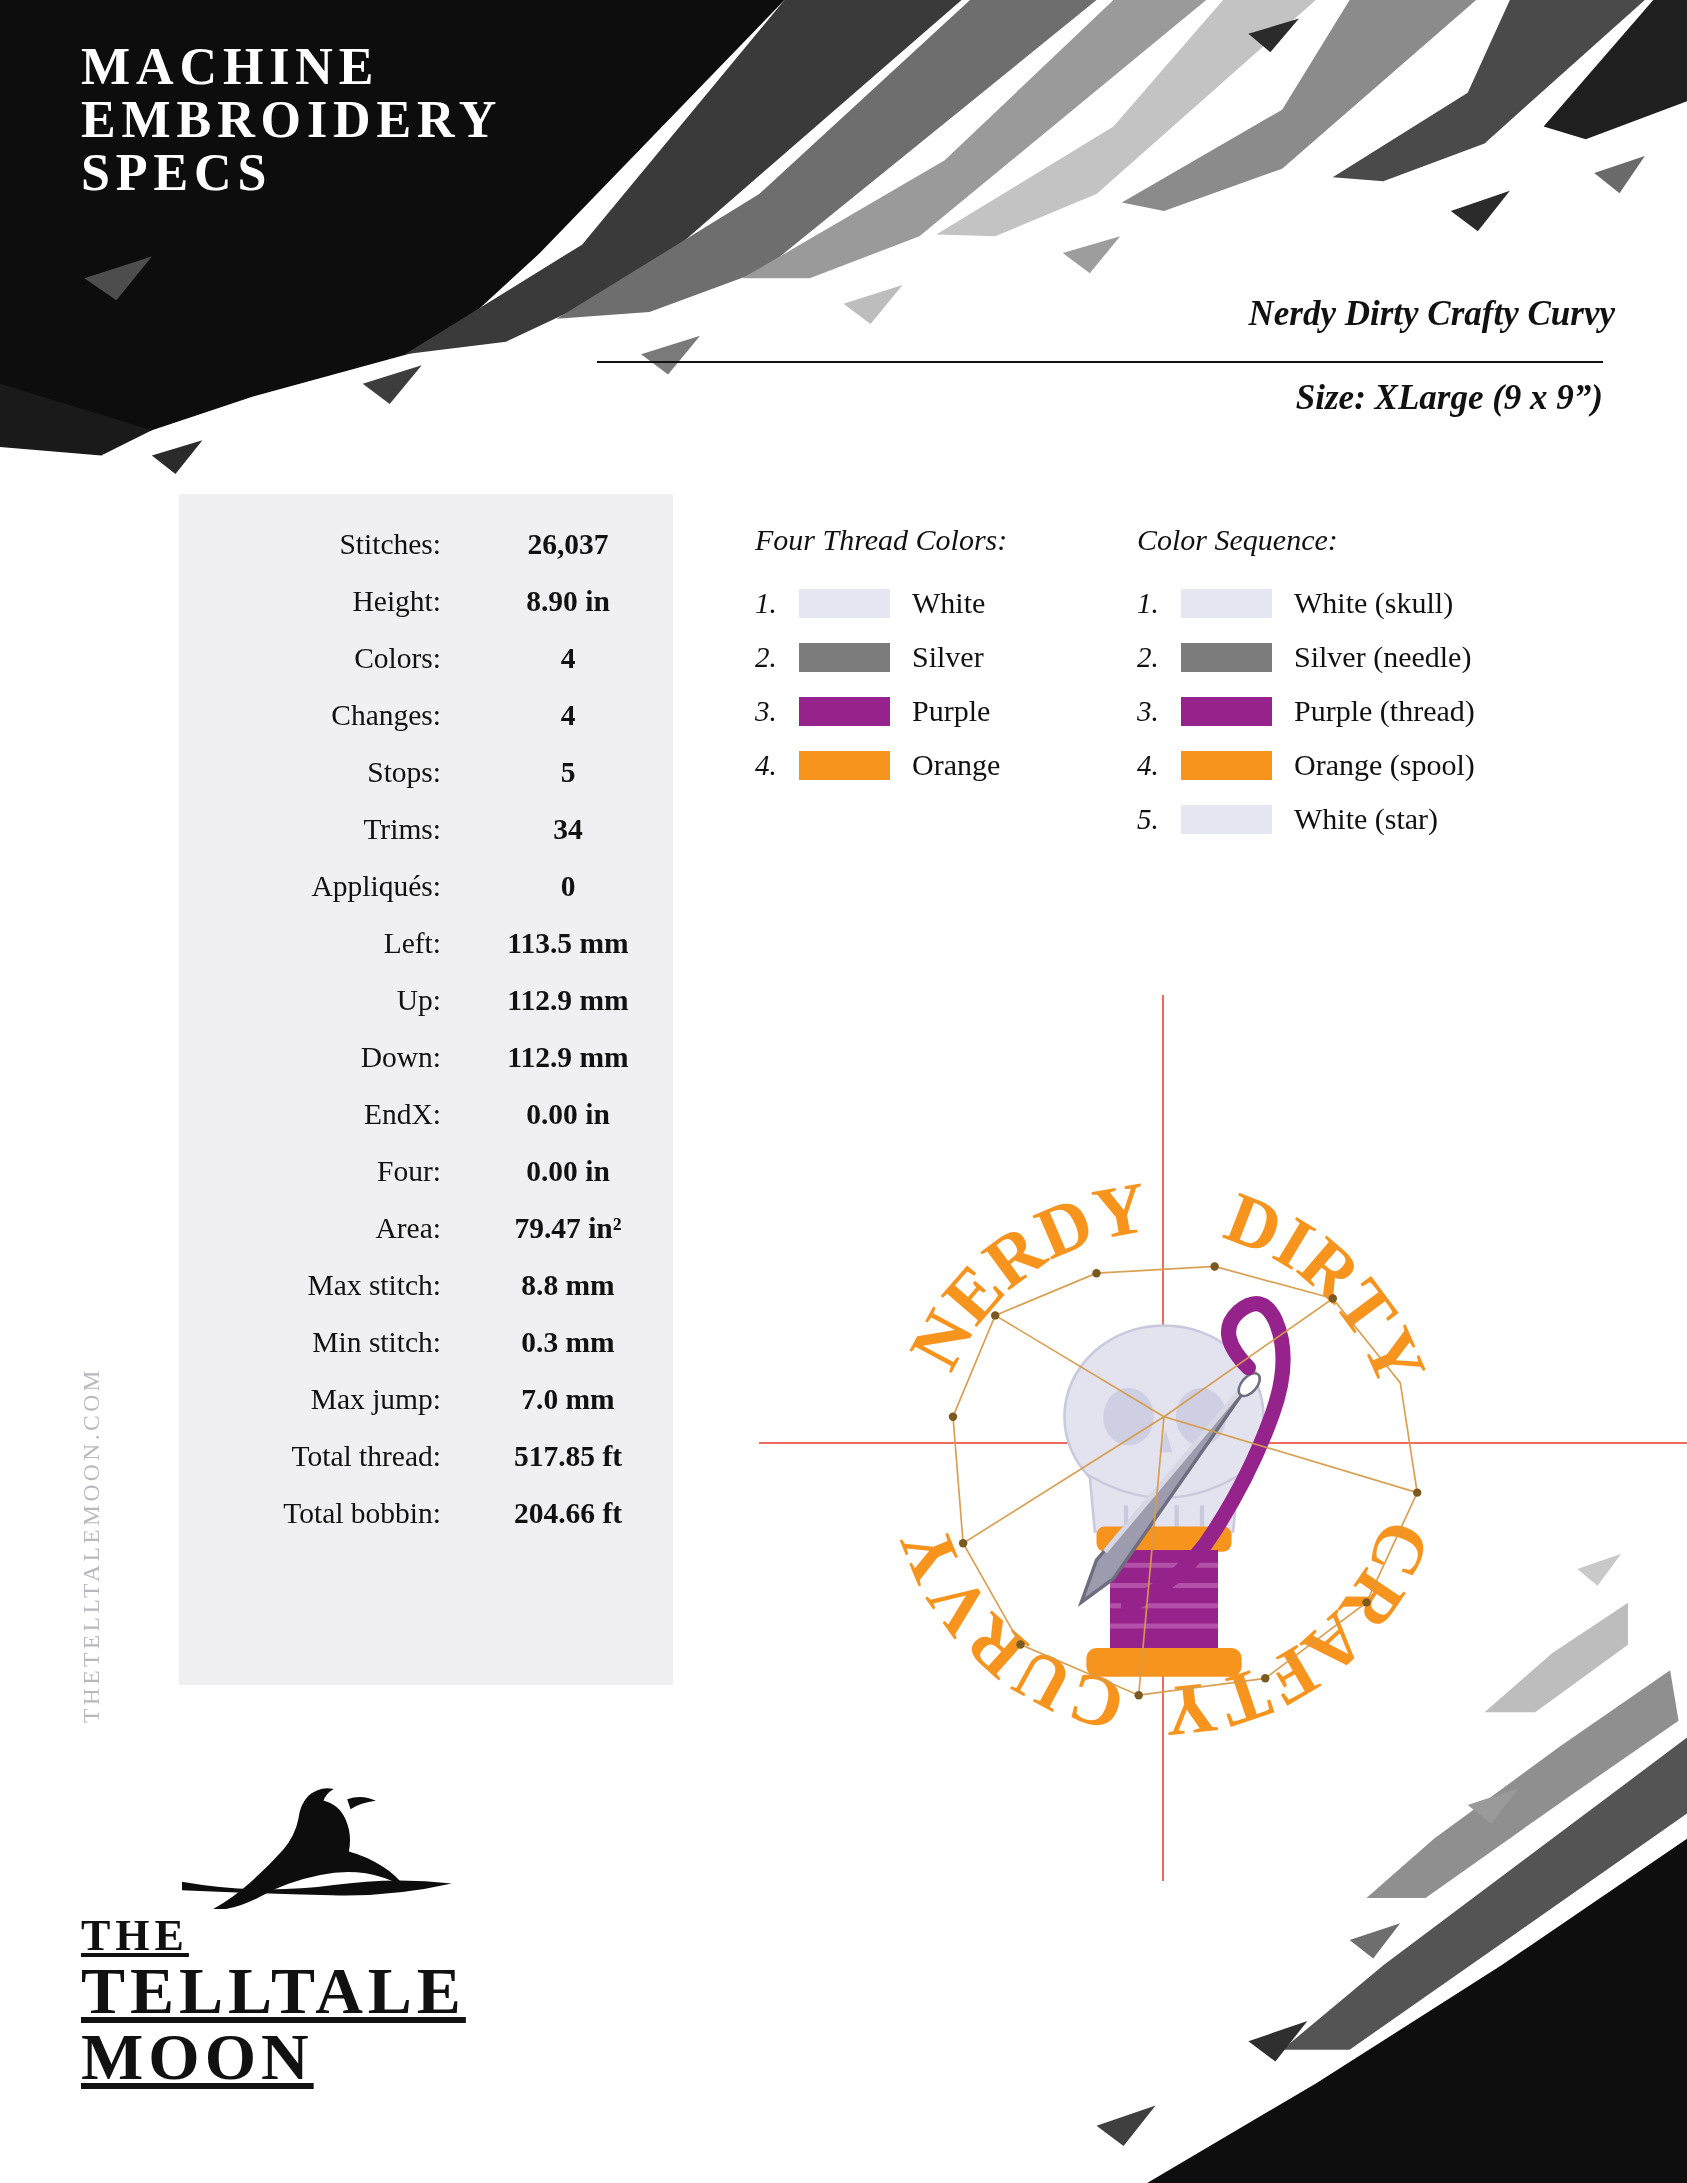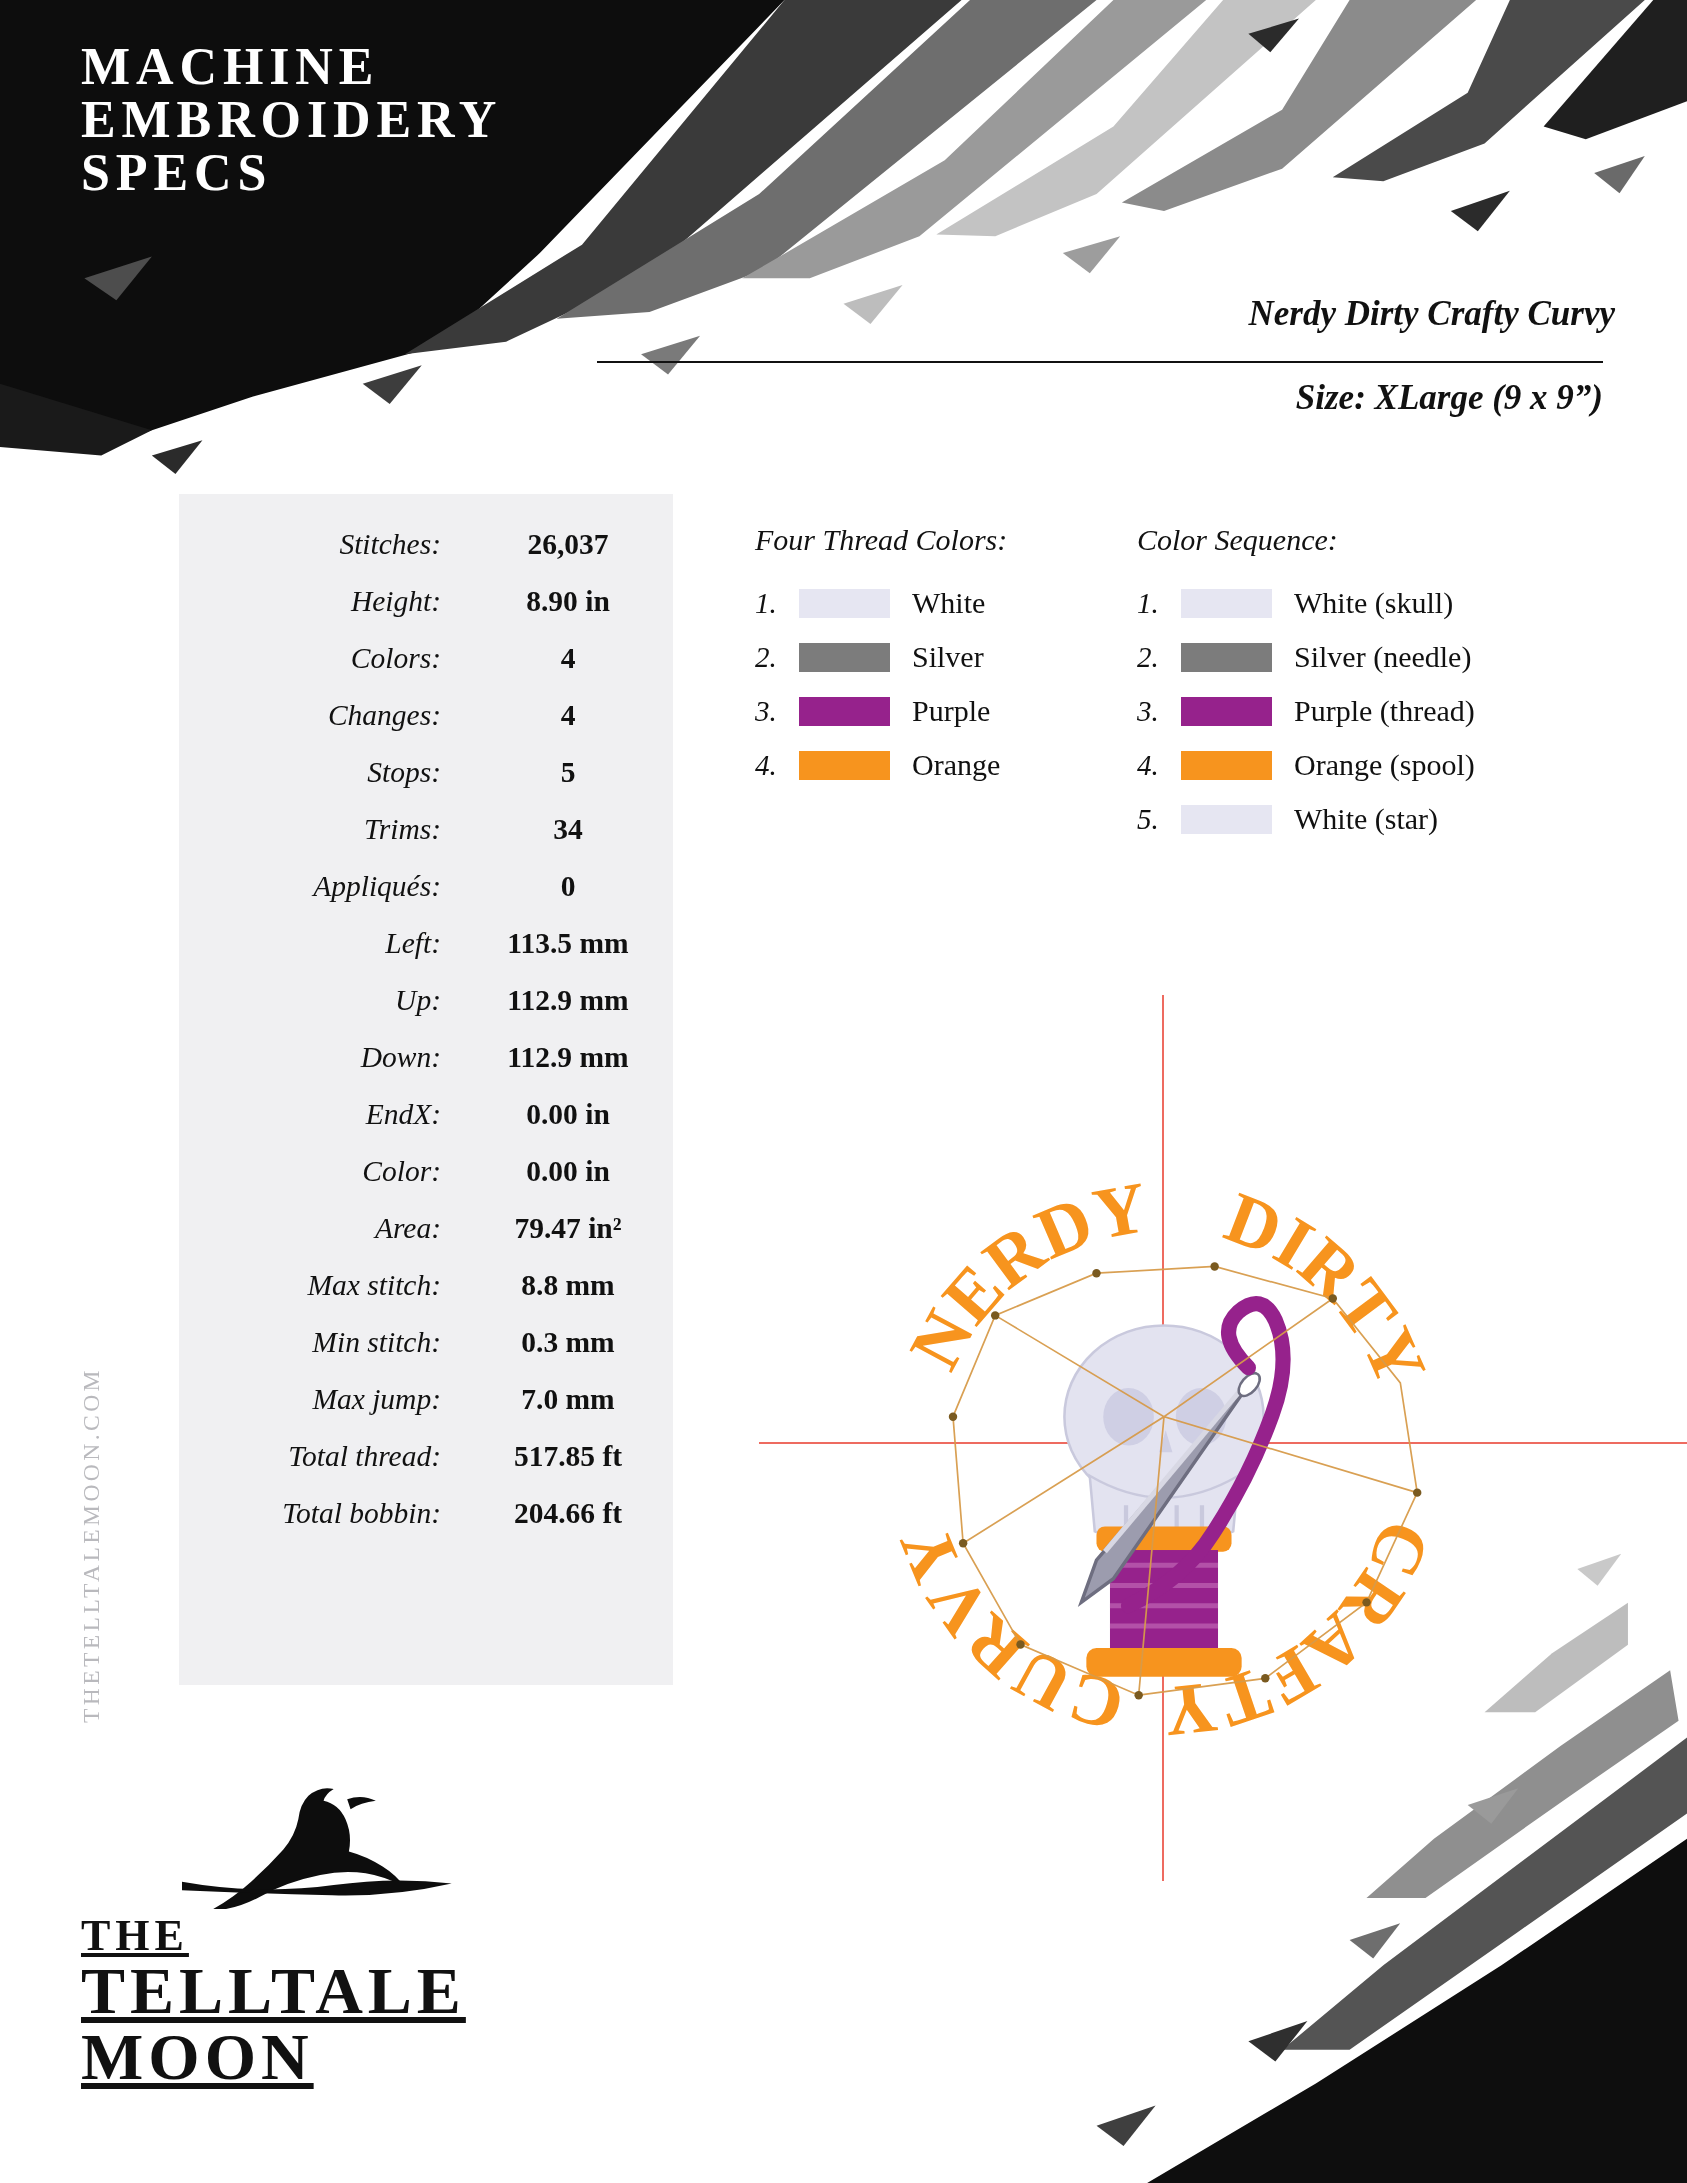--- a/index.html
+++ b/index.html
@@ -81,21 +81,20 @@
     border-collapse: collapse;
   }
   .specs-table td {
     padding: 0;
     height: 57px;
     vertical-align: middle;
     font-size: 29.5px;
   }
   .specs-table td.k {
     text-align: right;
-    font-style: italic;
     padding-right: 22px;
     width: 262px;
     white-space: nowrap;
   }
   .specs-table td.v {
     text-align: center;
     white-space: nowrap;
     font-weight: bold;
   }
 
@@ -274,21 +273,21 @@
       </tr>
     <tr>
         <td class="k">Down:</td>
         <td class="v">112.9 mm</td>
       </tr>
     <tr>
         <td class="k">EndX:</td>
         <td class="v">0.00 in</td>
       </tr>
     <tr>
-        <td class="k">Color:</td>
+        <td class="k">Four:</td>
         <td class="v">0.00 in</td>
       </tr>
     <tr>
         <td class="k">Area:</td>
         <td class="v">79.47 in²</td>
       </tr>
     <tr>
         <td class="k">Max stitch:</td>
         <td class="v">8.8 mm</td>
       </tr>

